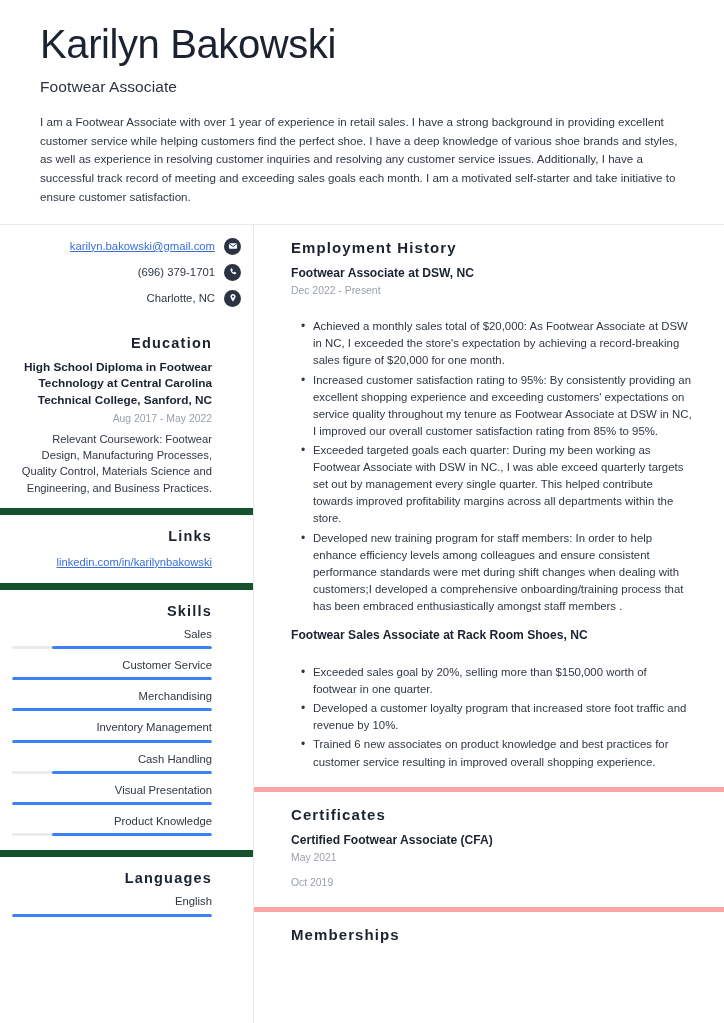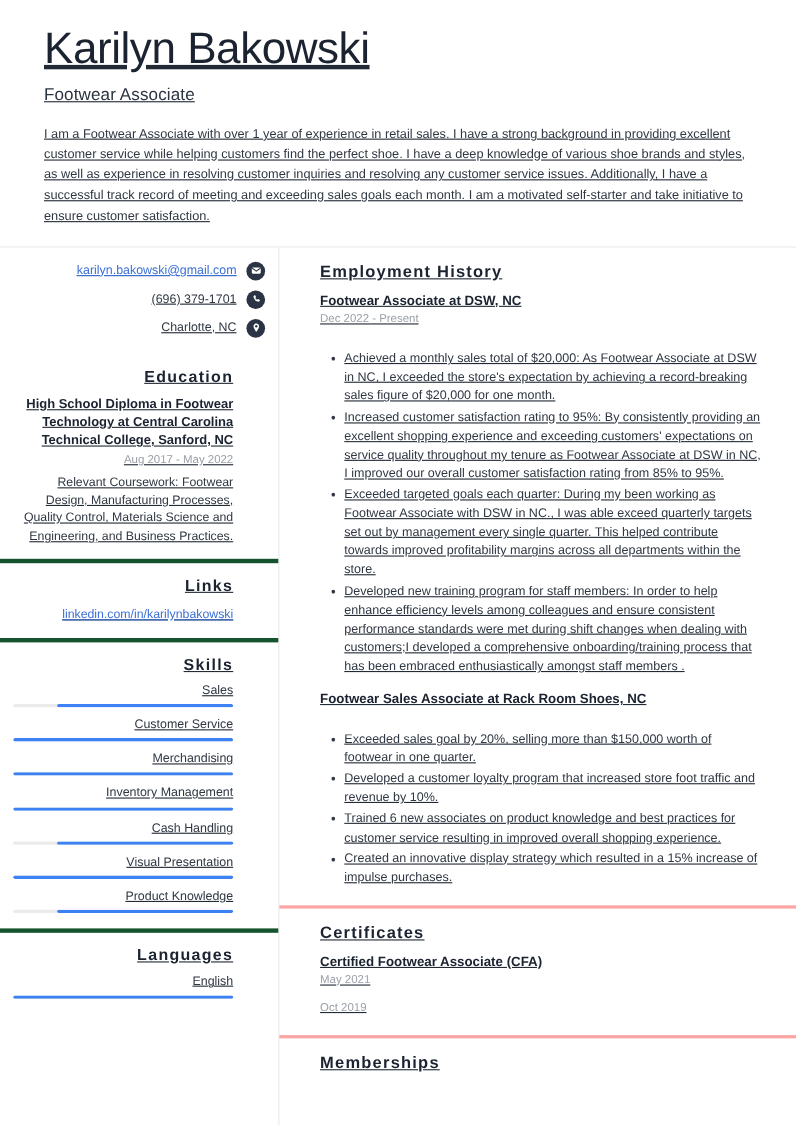--- a/index.html
+++ b/index.html
@@ -11,21 +11,20 @@
     font-family: "Liberation Sans", sans-serif;
     color: #222a35;
     overflow: hidden;
   }
 
   .page {
     position: relative;
     width: 724px;
     height: 1023px;
     background: #ffffff;
-    text-decoration: underline;
   }
 
   
   .header {
     padding: 22px 40px 0 40px;
   }
   .full-name {
     font-size: 40px;
     font-weight: 400;
     letter-spacing: -0.4px;
@@ -70,21 +69,21 @@
   .col-right {
     flex: 1 1 auto;
     min-width: 0;
   }
 
   
   .lsection {
     padding: 13px 41px 12px 12px;
     text-align: right;
   }
-  .lsection + .lsection { border-top: 4px solid #14532d; }
+  .lsection + .lsection { border-top: 7px solid #14532d; }
 
   .lheading {
     font-size: 14.5px;
     font-weight: 700;
     letter-spacing: 1.2px;
     color: #1b2230;
     margin-bottom: 8px;
   }
 
   
@@ -165,21 +164,21 @@
   }
   .skill-fill {
     position: absolute;
     right: 0; top: 0; bottom: 0;
     background: #3d82f5;
     border-radius: 2px;
   }
 
   
   .rsection { padding: 14px 32px 14px 37px; }
-  .rsection + .rsection { border-top: 3px solid #fca5a5; }
+  .rsection + .rsection { border-top: 5px solid #fca5a5; }
 
   .rheading {
     font-size: 15px;
     font-weight: 700;
     letter-spacing: 1.1px;
     color: #1b2230;
     margin-bottom: 9px;
   }
   .entry { margin-bottom: 12px; }
   .entry:last-child { margin-bottom: 0; }
@@ -353,21 +352,20 @@
                 <li>Exceeded targeted goals each quarter: During my been working as Footwear Associate with DSW in NC., I was able exceed quarterly targets set out by management every single quarter. This helped contribute towards improved profitability margins across all departments within the store.</li>
                 <li>Developed new training program for staff members: In order to help enhance efficiency levels among colleagues and ensure consistent performance standards were met during shift changes when dealing with customers;I developed a comprehensive onboarding/training process that has been embraced enthusiastically amongst staff members .</li>
               </ul>
             </div>
             <div class="entry">
               <div class="entry-title">Footwear Sales Associate at Rack Room Shoes, NC</div>
               <ul class="bullets">
                 <li>Exceeded sales goal by 20%, selling more than $150,000 worth of footwear in one quarter.</li>
                 <li>Developed a customer loyalty program that increased store foot traffic and revenue by 10%.</li>
                 <li>Trained 6 new associates on product knowledge and best practices for customer service resulting in improved overall shopping experience.</li>
-                <li>Created an innovative display strategy which resulted in a 15% increase of impulse purchases.</li>
               </ul>
             </div>
           </div>
       </div>
 
       <div class="rsection">
         <div class="rheading">Certificates</div>
         <div id="certificates-list">
             <div class="cert">
               <div class="entry-title">Certified Footwear Associate (CFA)</div>

